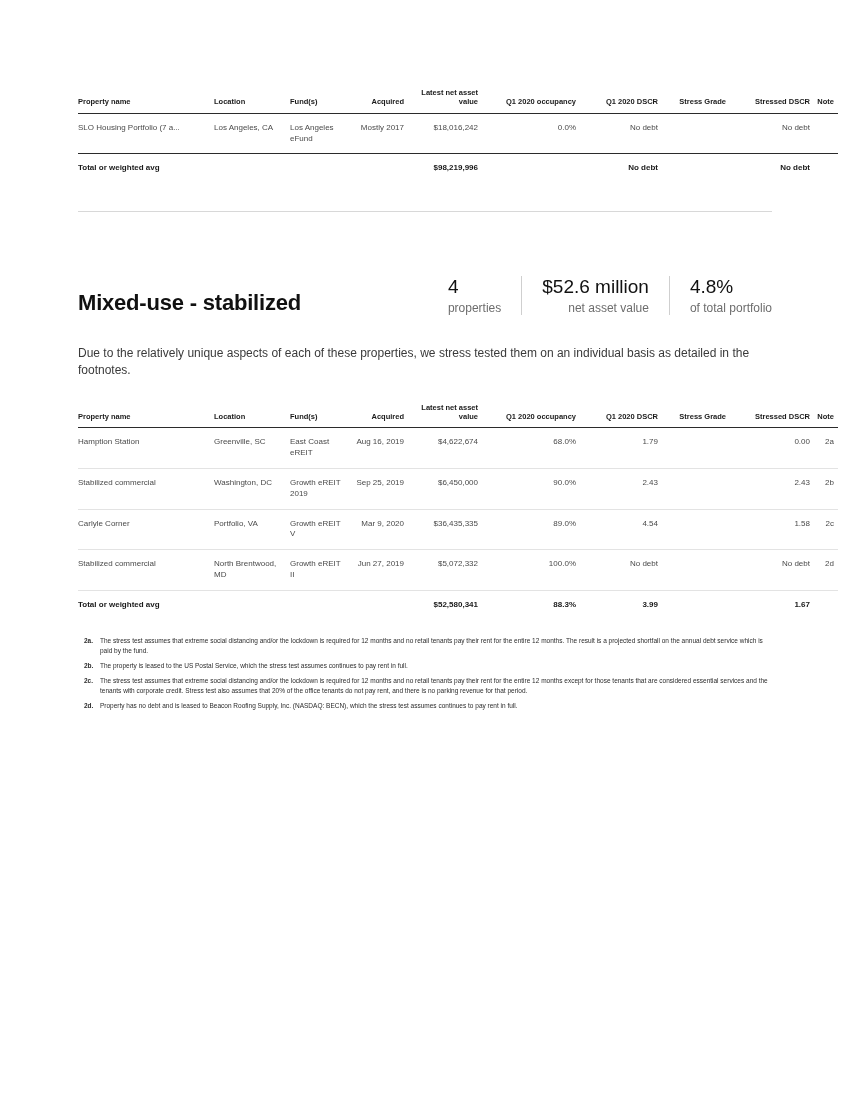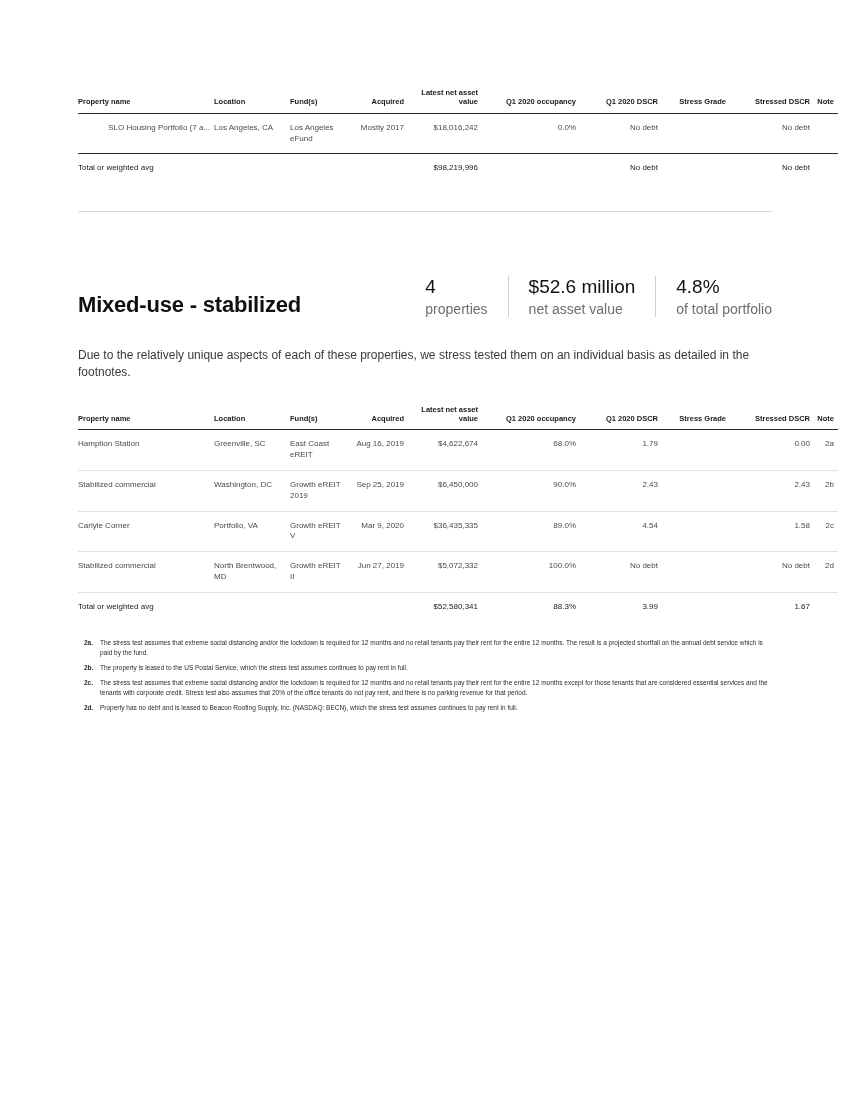--- a/index.html
+++ b/index.html
@@ -43,42 +43,42 @@
     vertical-align: top;
     line-height: 1.35;
   }
   .al { text-align: left; }
   .ar { text-align: right; }
   thead tr.head-row th { border-bottom: 1px solid #2b2b2b; margin-top: 32px; }
   tbody tr.data-row td { border-bottom: 1px solid #e3e3e3; }
   tbody tr.data-row.no-rule td { border-bottom: none; }
   tr.total-row td {
     font-size: 8px;
-    font-weight: normal;
+    font-weight: bold;
     color: #1a1a1a;
     padding: 9px 4px 9px 0;
     border-top: 1px solid #2b2b2b;
     border-bottom: none;
   }
 
   
   col.c-name { width: 136px; }
   col.c-loc  { width: 76px; }
   col.c-fund { width: 60px; }
   col.c-acq  { width: 58px; }
   col.c-nav  { width: 74px; }
   col.c-occ  { width: 98px; }
   col.c-dscr { width: 82px; }
   col.c-sg   { width: 68px; }
   col.c-sd   { width: 84px; }
   col.c-note { width: 24px; }
 
   
   .top-table-wrap { padding-top: 88px; }
-  .top-table .truncated { white-space: nowrap; overflow: hidden; text-overflow: ellipsis; text-align: right; }
+  .top-table .truncated { white-space: nowrap; overflow: hidden; text-overflow: ellipsis; }
 
   .section-divider {
     margin: 28px 0 0 0;
     border: none;
     border-top: 1px solid #d8d8d8;
   }
 
   
   .section-header {
     display: flex;
@@ -103,24 +103,25 @@
   }
   .stat.bordered { border-left: 1px solid #cfcfcf; }
   .stat .stat-value {
     font-size: 19px;
     font-weight: normal;
     color: #111111;
     line-height: 1.15;
     white-space: nowrap;
   }
   .stat .stat-label {
-    font-size: 14px;
+    font-size: 12px;
     color: #6d6d6d;
     margin-top: 3px;
     white-space: nowrap;
+    text-align: right;
   }
   .stat.last { padding-right: 0; }
 
   .section-note {
     font-size: 12px;
     color: #3a3a3a;
     margin-top: 30px;
     line-height: 1.4;
   }
 

